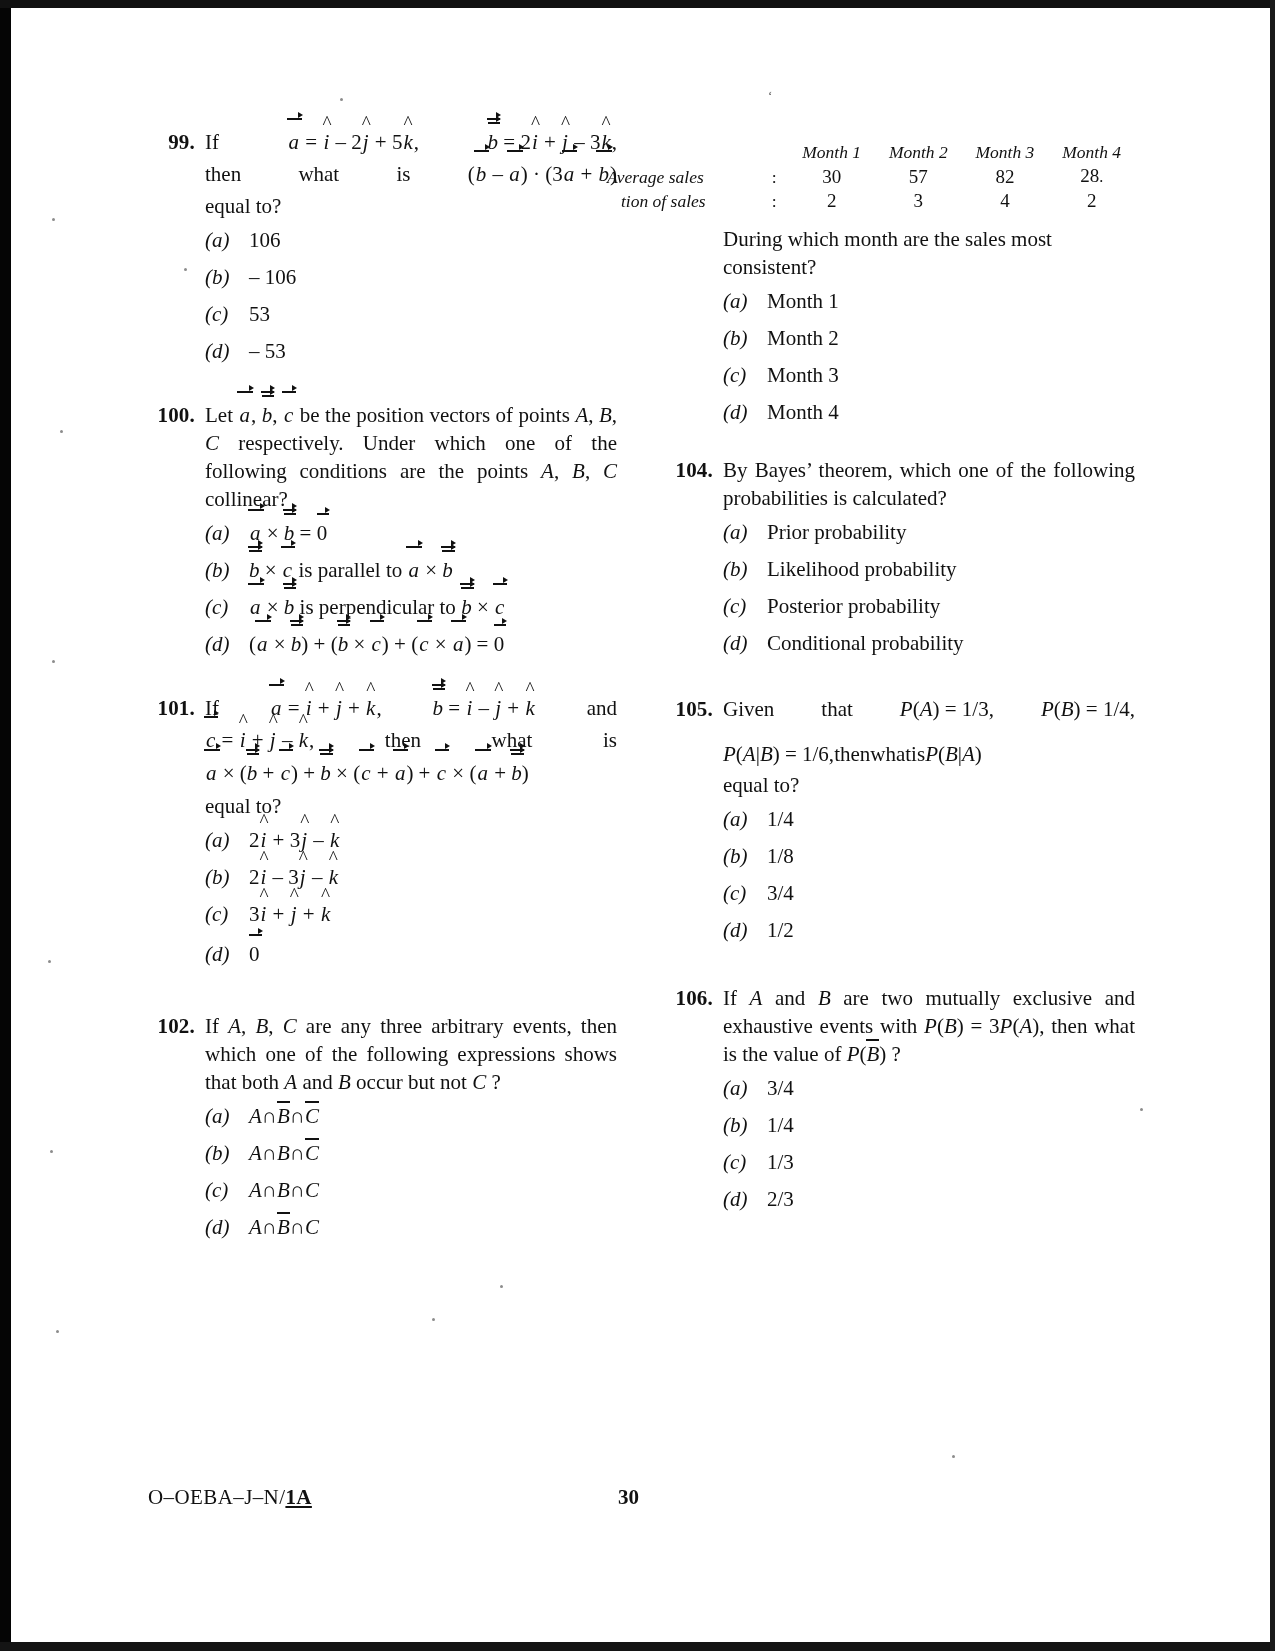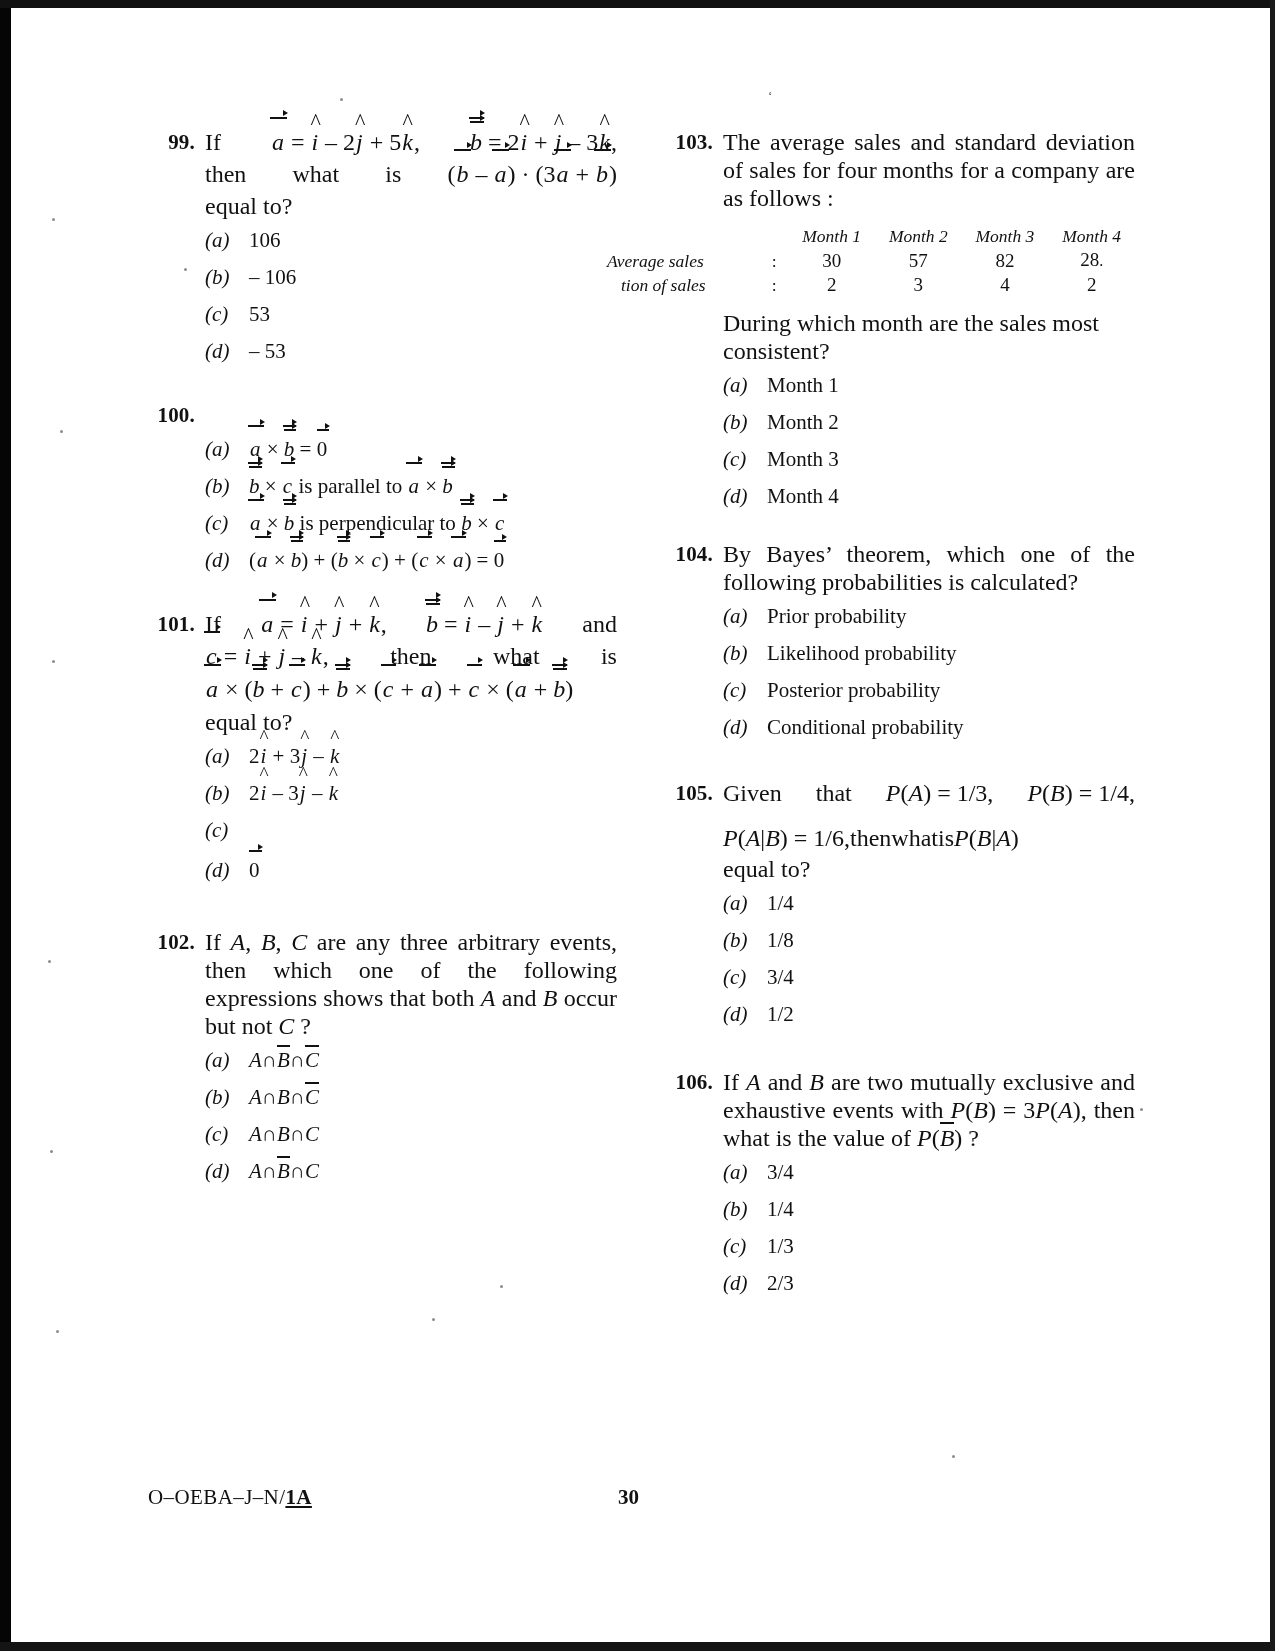--- a/index.html
+++ b/index.html
@@ -73,21 +73,21 @@
     flex: 0 0 58px;
     text-align: right;
     padding-right: 10px;
     font-weight: bold;
     font-size: 21px;
     line-height: 28px;
     letter-spacing: 0.2px;
   }
   .q-body {
     flex: 1 1 auto;
-    font-size: 24px;
+    font-size: 21px;
     line-height: 28px;
   }
   .stem {
     text-align: justify;
     text-justify: inter-word;
   }
   .stem-last { text-align: left; }
 
   .opts {
     margin-top: 6px;
@@ -313,20 +313,23 @@
           <div class="opt">
             <span class="opt-tag">(d)</span>
             <span class="opt-text">– 53</span>
           </div>
         </div>
       </div>
 
       <div class="q" style="margin-top:36px;">
         <div class="q-head">
           <div class="q-num">100.</div>
+          <div class="q-body stem">
+            Let <span class="vec">a</span>, <span class="vecg"><span class="vec" style="padding:0">b</span></span>, <span class="vec">c</span> be the position vectors of points <i class="v">A</i>, <i class="v">B</i>, <i class="v">C</i> respectively. Under which one of the following conditions are the points <i class="v">A</i>, <i class="v">B</i>, <i class="v">C</i> collinear?
+          </div>
         </div>
         <div class="opts">
           <div class="opt">
             <span class="opt-tag">(a)</span>
             <span class="opt-text mth"><span class="vec">a</span> × <span class="vecg"><span class="vec" style="padding:0">b</span></span> = <span class="vecg">0</span></span>
           </div>
           <div class="opt">
             <span class="opt-tag">(b)</span>
             <span class="opt-text"><span class="vecg"><span class="vec" style="padding:0">b</span></span> × <span class="vec">c</span> is parallel to <span class="vec">a</span> × <span class="vecg"><span class="vec" style="padding:0">b</span></span></span>
           </div>
@@ -367,20 +370,21 @@
           <div class="opt">
             <span class="opt-tag">(a)</span>
             <span class="opt-text mth">2<span class="hat">i</span> + 3<span class="hat">j</span> – <span class="hat">k</span></span>
           </div>
           <div class="opt">
             <span class="opt-tag">(b)</span>
             <span class="opt-text mth">2<span class="hat">i</span> – 3<span class="hat">j</span> – <span class="hat">k</span></span>
           </div>
           <div class="opt">
             <span class="opt-tag">(c)</span>
+            <span class="opt-text mth">3<span class="hat">i</span> + <span class="hat">j</span> + <span class="hat">k</span></span>
           </div>
           <div class="opt" style="margin-top:12px;">
             <span class="opt-tag">(d)</span>
             <span class="opt-text mth"><span class="vecg">0</span></span>
           </div>
         </div>
       </div>
 
       <div class="q" style="margin-top:44px;">
         <div class="q-head">
@@ -407,24 +411,20 @@
             <span class="opt-text mth"><i class="v">A</i>∩<span class="bar">B</span>∩<i class="v">C</i></span>
           </div>
         </div>
       </div>
 
     </div>
 
     <div class="col col-right">
 
       <div class="q">
-        <div class="q-head">
-          <div class="q-num">103.</div>
-          <div class="q-body stem">The average sales and standard deviation of sales for four months for a company are as follows :</div>
-        </div>
 
         <div class="sales-table">
           <table>
             <tbody>
                 <tr class="hdr">
               <td class="rlabel"></td>
               <td class="colon"></td>
               <td>Month 1</td>
               <td>Month 2</td>
               <td>Month 3</td>

